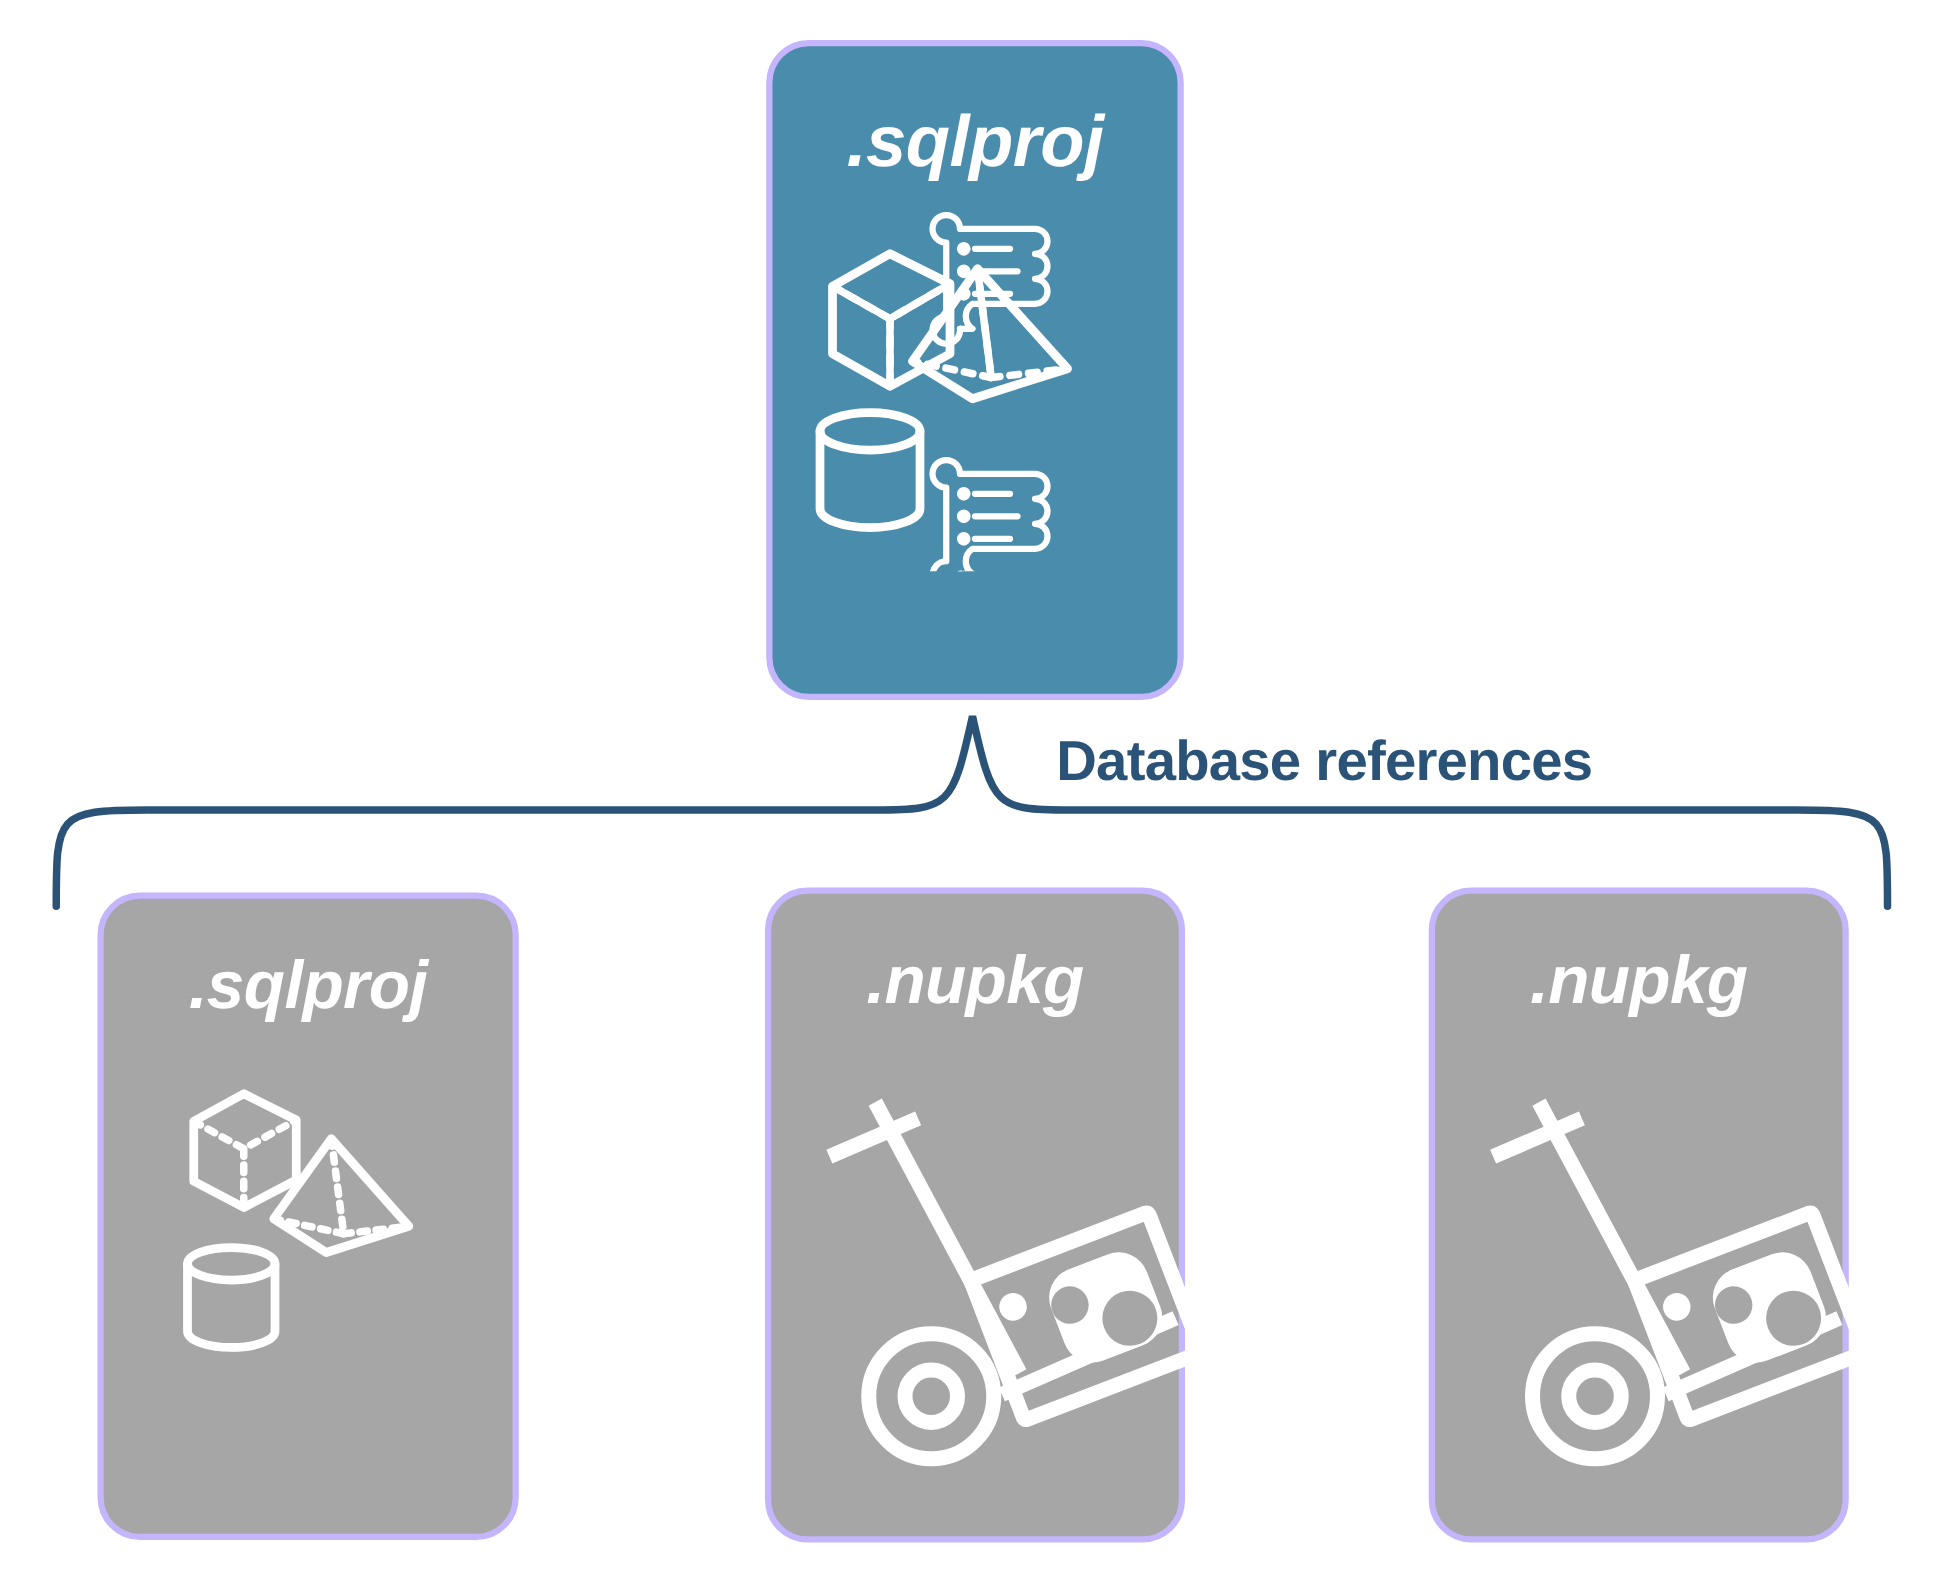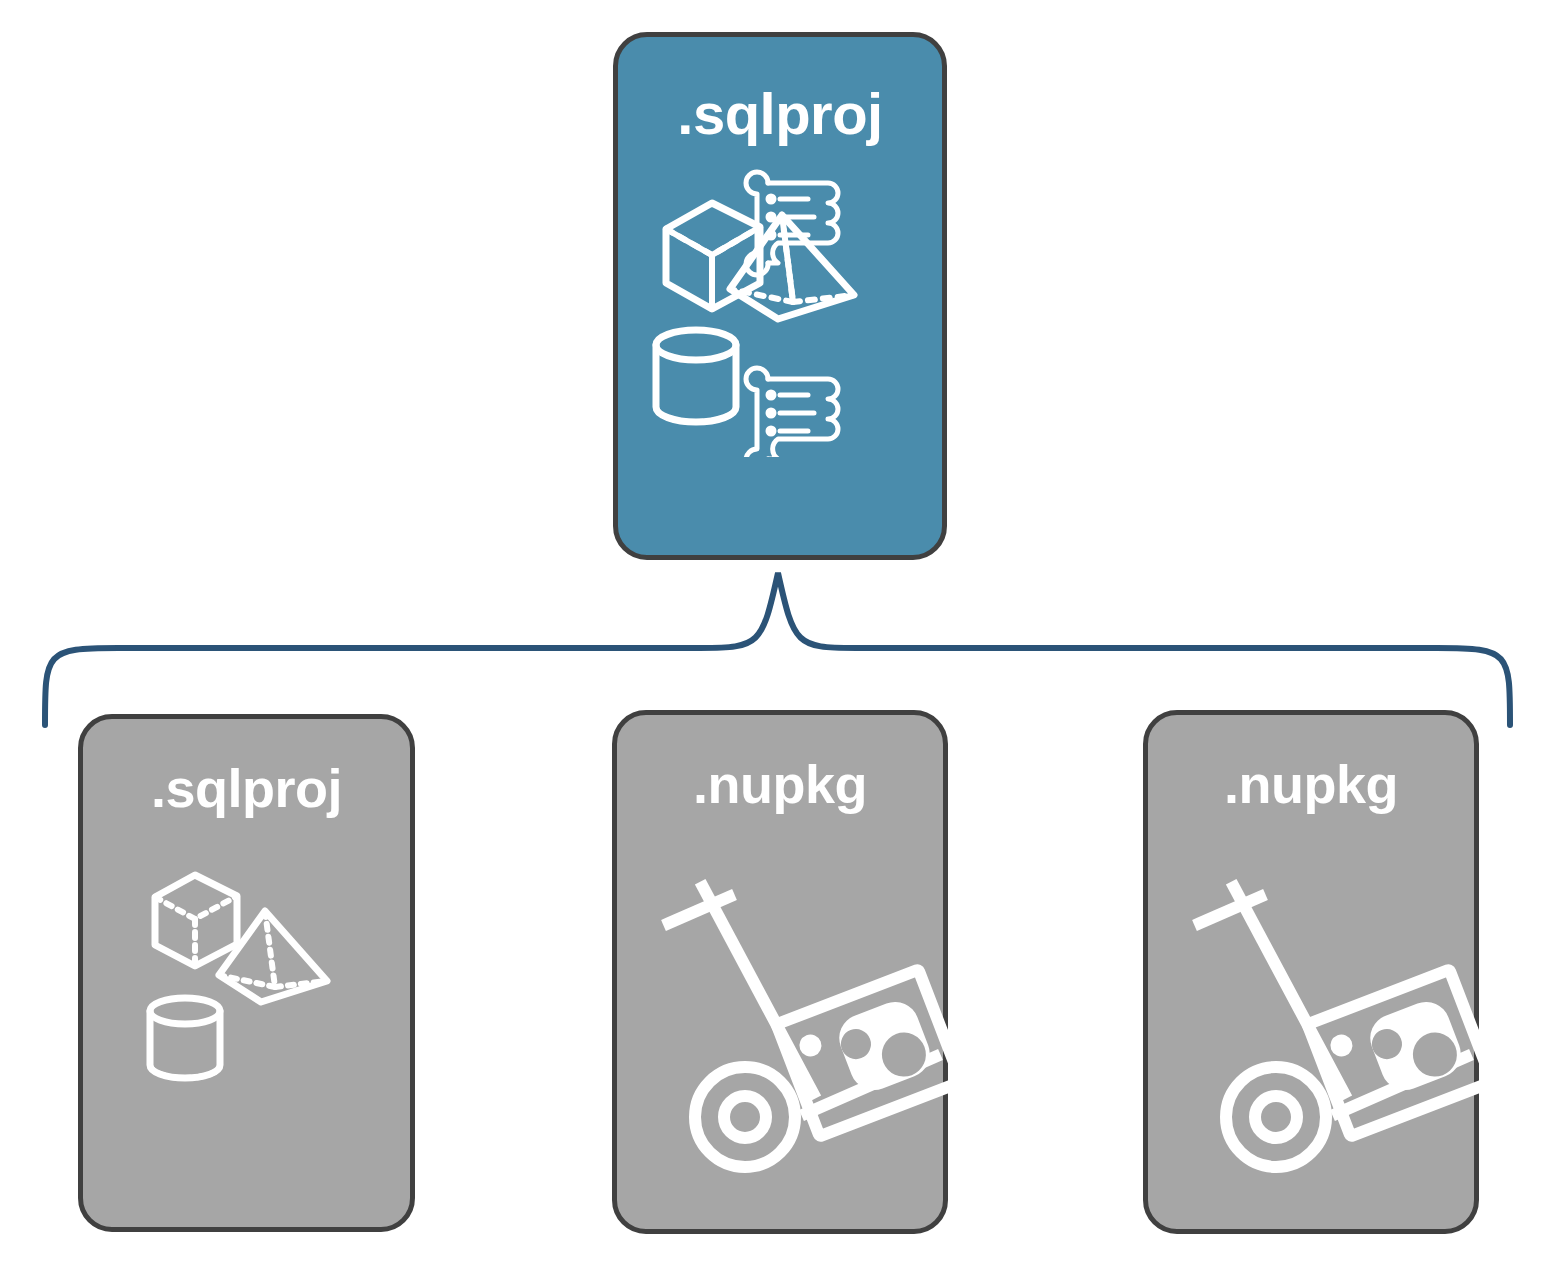--- a/index.html
+++ b/index.html
@@ -16,23 +16,24 @@
   }
   #stage {
     position: absolute;
     left: 0; top: 0;
     width: 1566px;
     height: 1274px;
   }
   .node {
     position: absolute;
     box-sizing: border-box;
-    border: 5px solid #404040;
+    border: 5px solid #c4b5fd;
     border-radius: 34px;
     display: block;
+    font-style: italic;
   }
   .node.blue { background: #4A8CAC; }
   .node.gray { background: #A6A6A6; }
 
   .node-label {
     position: absolute;
     left: 0;
     width: 100%;
     text-align: center;
     color: #ffffff;
@@ -141,20 +142,21 @@
   <svg id="brace-layer" viewBox="0 0 1566 1274" xmlns="http://www.w3.org/2000/svg">
     <path d="M45,725
              C45,652 45,648 118,648
              L700,648
              C760,648 762,645 778,573
              C794,645 796,648 856,648
              L1437,648
              C1510,648 1510,652 1510,725" fill="none" stroke="#2B5377" stroke-width="6" stroke-linecap="round"></path>
   </svg>
 
+  <div id="connector-label">Database references</div>
 
   <div class="node gray" style="left:78px; top:714px; width:337px; height:518px;">
 
     <div class="node-label label-bot">.sqlproj</div>
 
     <div class="node-art" style="top:130px; height:250px;">
       <svg width="337" height="250" viewBox="0 0 337 250" xmlns="http://www.w3.org/2000/svg">
         <g fill="none" stroke="#ffffff" stroke-width="6" stroke-linecap="round" stroke-linejoin="round">
           <g>
             <polygon points="72,48 112,26 154,47 154,95 112,117 72,96" stroke-width="7"></polygon>

